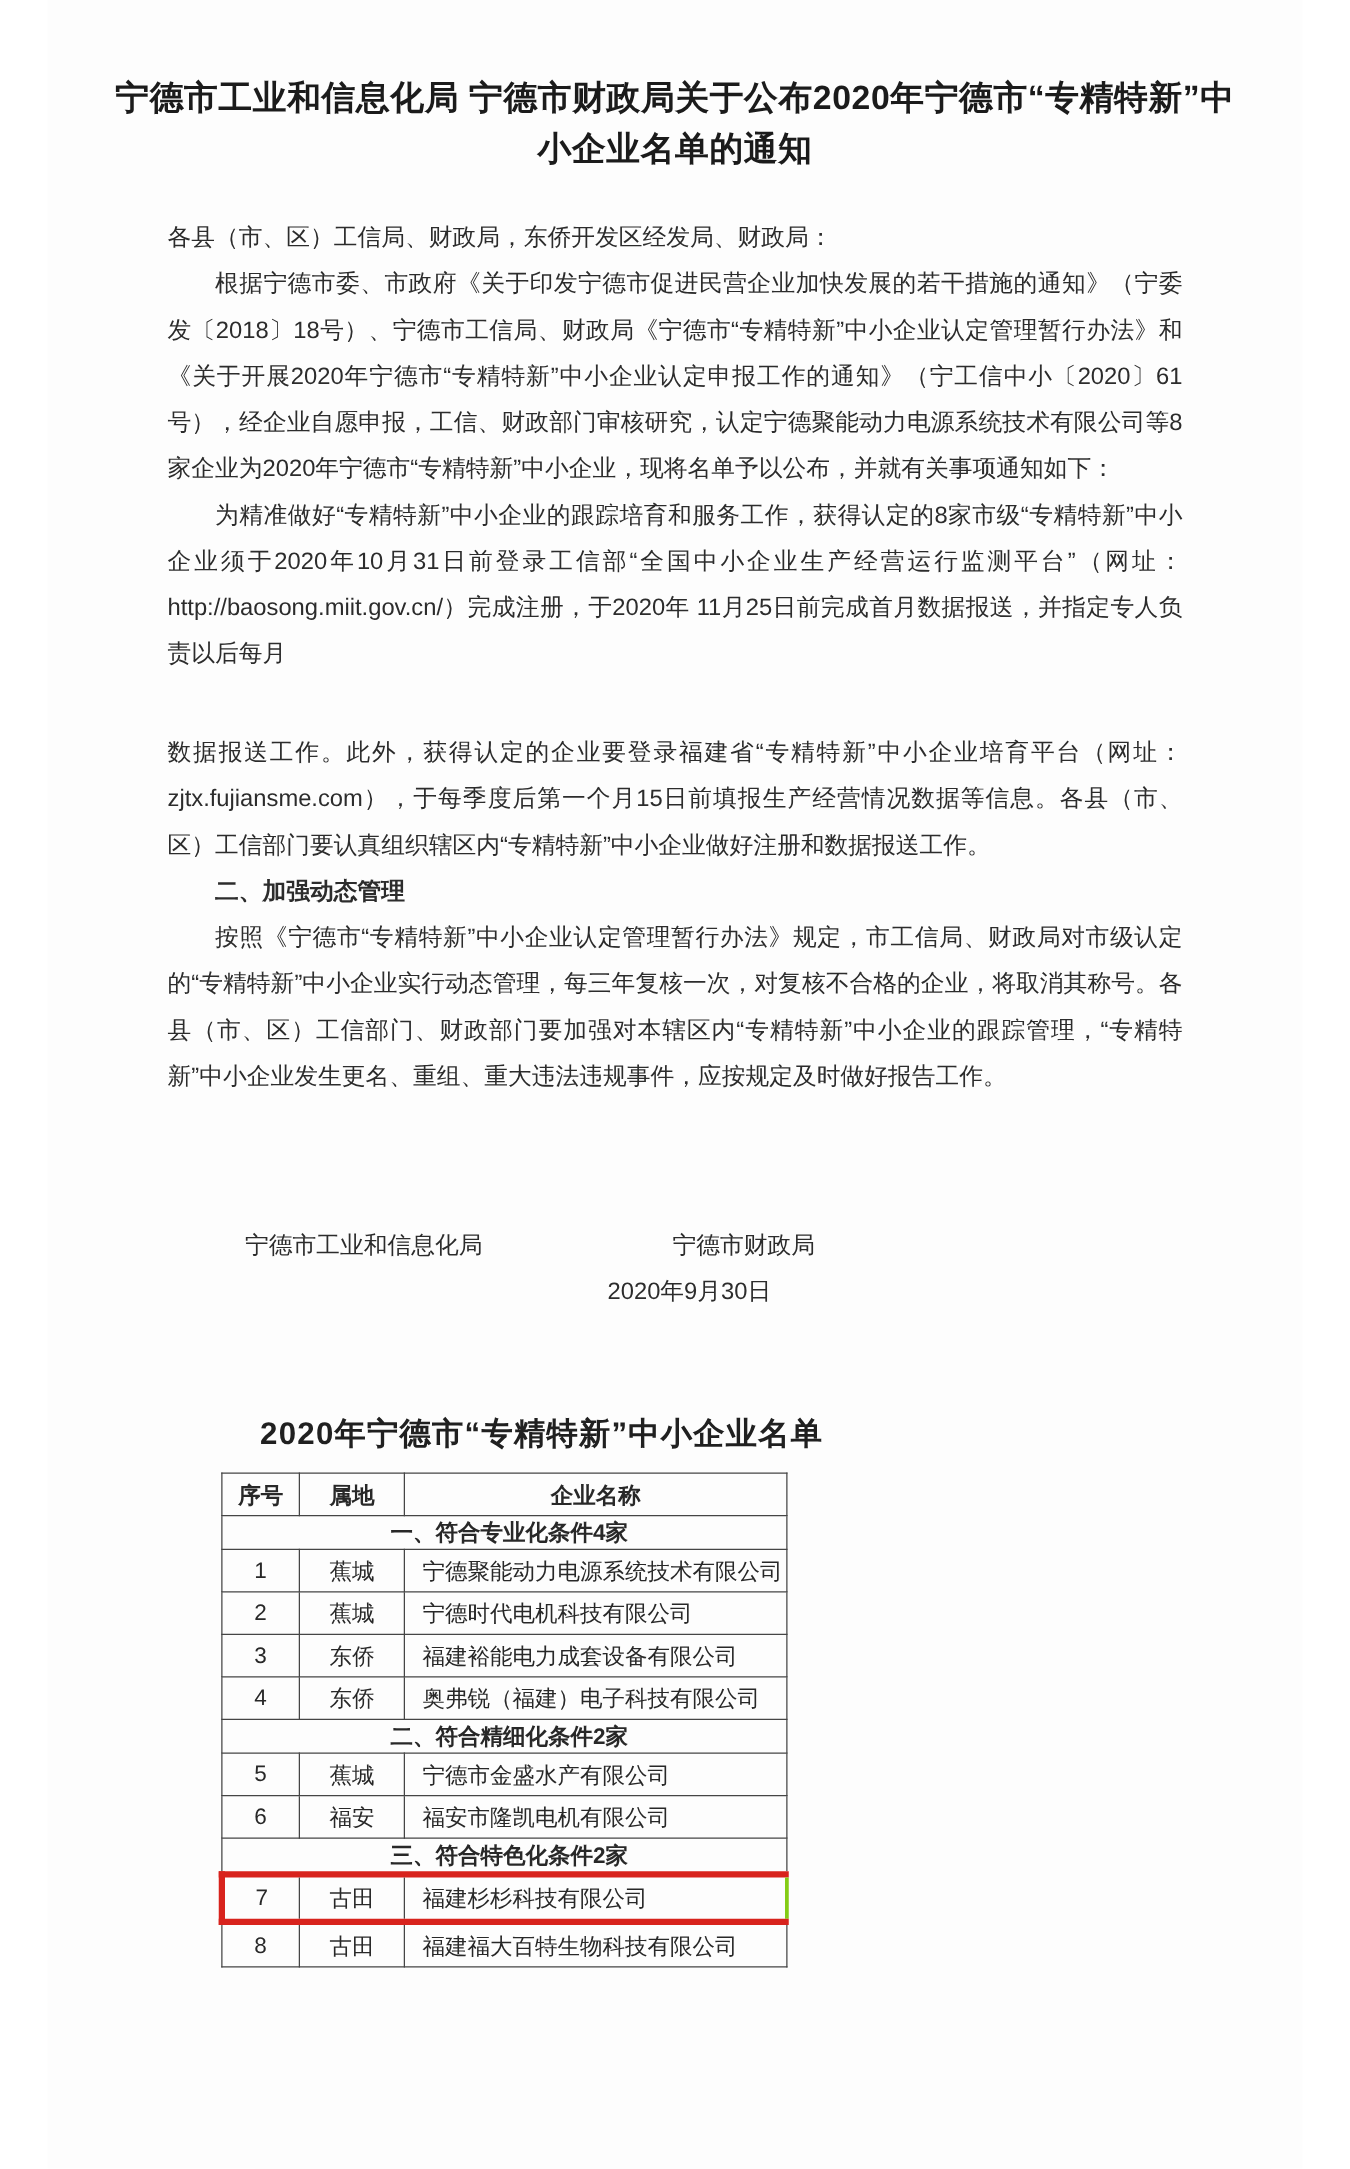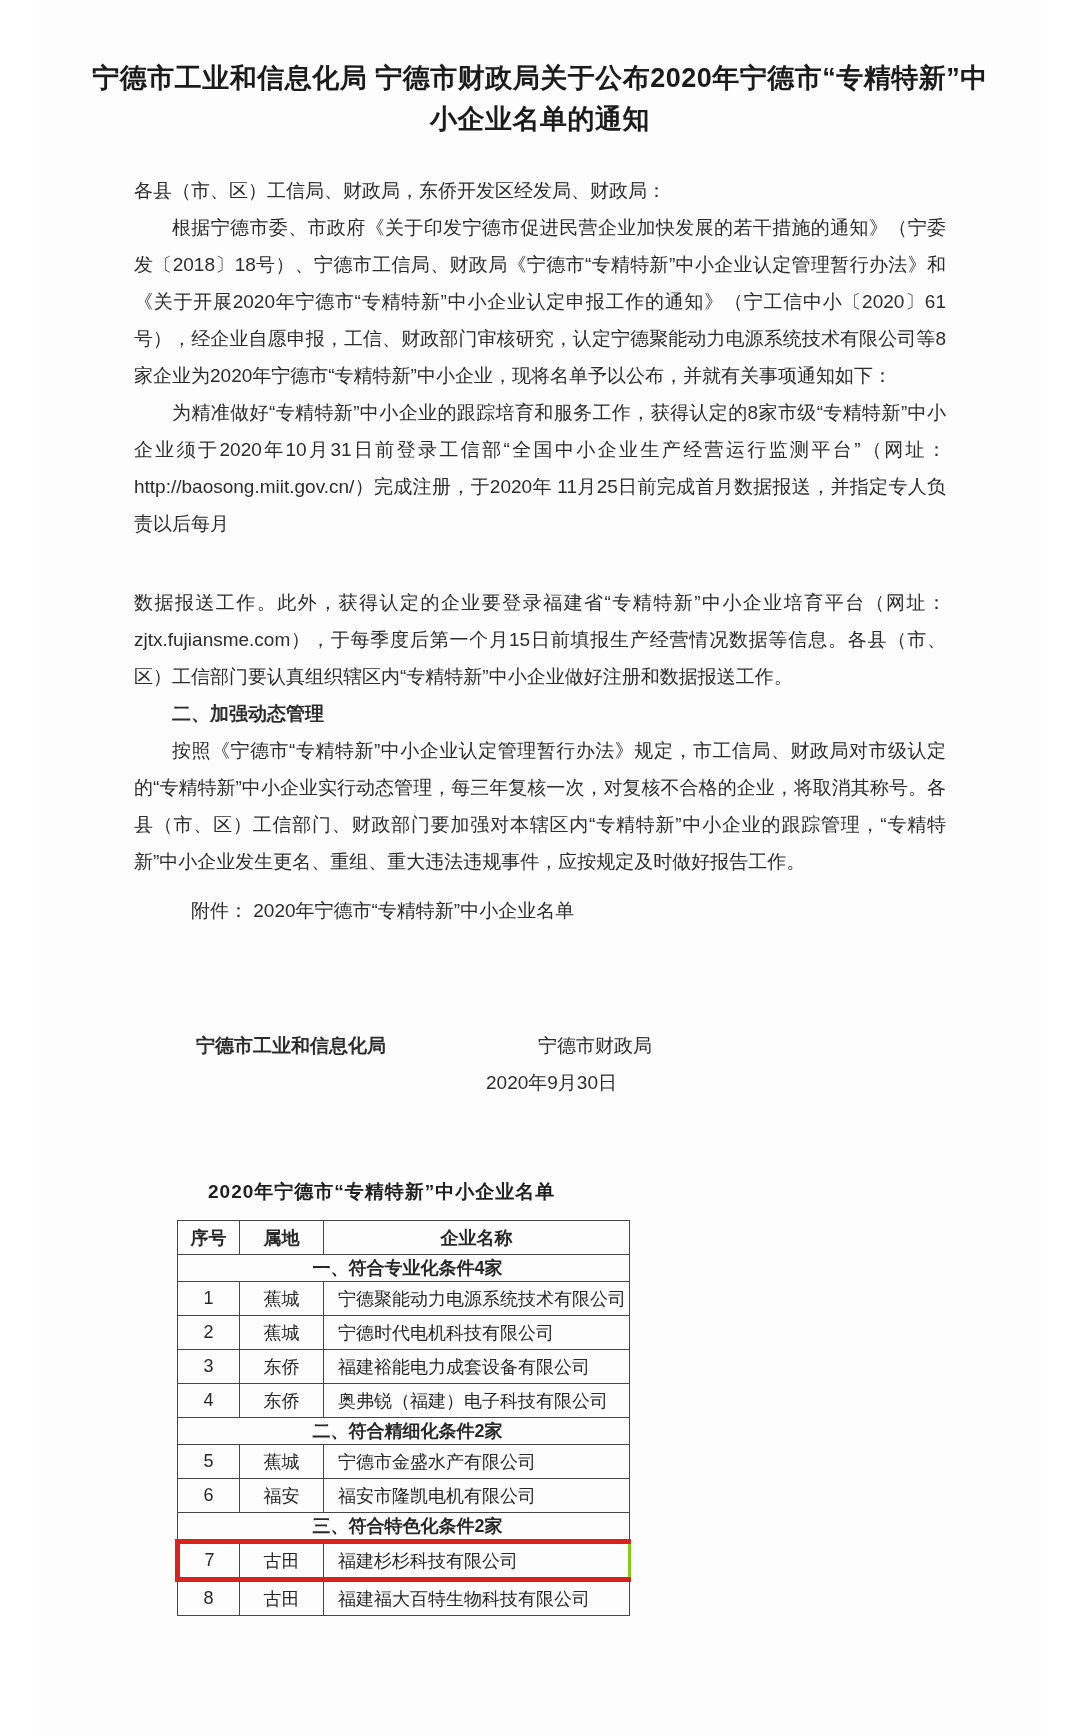--- a/index.html
+++ b/index.html
@@ -42,28 +42,28 @@
     text-align:justify;
     color:#2c2c2c;
   }
   .doc-body p { margin:0; }
   .para { text-indent:2em; }
   .noindent { text-indent:0; }
   .heading { text-indent:2em; font-weight:bold; }
   .page-gap { height:42px; }
   .attachment { margin-top:12px !important; text-indent:3em; }
   .signatures { margin-top:98px; display:flex; text-align:left; }
-  .sig-left { margin-left:62px;font-weight:bold; }
+  .sig-left { margin-left:62px; }
   .sig-right { margin-left:152px; }
   .sign-date { margin-left:352px; }
   .table-block { margin-top:78px; margin-left:137px; }
   .table-title {
     margin-left:33px;
     margin-bottom:15px;
-    font-size:19px;
+    font-size:25px;
     font-weight:bold;
     color:#202020;
     letter-spacing:1px;
   }
   table.company-table {
     border-collapse:collapse;
     width:452px;
     table-layout:fixed;
     font-size:18px;
     color:#282828;
@@ -98,21 +98,20 @@
 
 
   <div class="doc-body">
     <p class="noindent">各县（市、区）工信局、财政局，东侨开发区经发局、财政局：</p>
     <p class="para">根据宁德市委、市政府《关于印发宁德市促进民营企业加快发展的若干措施的通知》（宁委发〔2018〕18号）、宁德市工信局、财政局《宁德市“专精特新”中小企业认定管理暂行办法》和《关于开展2020年宁德市“专精特新”中小企业认定申报工作的通知》（宁工信中小〔2020〕61号），经企业自愿申报，工信、财政部门审核研究，认定宁德聚能动力电源系统技术有限公司等8家企业为2020年宁德市“专精特新”中小企业，现将名单予以公布，并就有关事项通知如下：</p>
     <p class="para">为精准做好“专精特新”中小企业的跟踪培育和服务工作，获得认定的8家市级“专精特新”中小企业须于2020年10月31日前登录工信部“全国中小企业生产经营运行监测平台”（网址：http://baosong.miit.gov.cn/）完成注册，于2020年 11月25日前完成首月数据报送，并指定专人负责以后每月</p>
     <div class="page-gap"></div>
     <p class="noindent">数据报送工作。此外，获得认定的企业要登录福建省“专精特新”中小企业培育平台（网址：zjtx.fujiansme.com），于每季度后第一个月15日前填报生产经营情况数据等信息。各县（市、区）工信部门要认真组织辖区内“专精特新”中小企业做好注册和数据报送工作。</p>
     <p class="heading">二、加强动态管理</p>
     <p class="para">按照《宁德市“专精特新”中小企业认定管理暂行办法》规定，市工信局、财政局对市级认定的“专精特新”中小企业实行动态管理，每三年复核一次，对复核不合格的企业，将取消其称号。各县（市、区）工信部门、财政部门要加强对本辖区内“专精特新”中小企业的跟踪管理，“专精特新”中小企业发生更名、重组、重大违法违规事件，应按规定及时做好报告工作。</p>
-    <p class="attachment">附件：  2020年宁德市“专精特新”中小企业名单</p>
     <div class="signatures">
       <span class="sig-left">宁德市工业和信息化局</span>
       <span class="sig-right">宁德市财政局</span>
     </div>
     <div class="sign-date">2020年9月30日</div>
   </div>
 
   <div class="table-block">
     <div class="table-title">2020年宁德市“专精特新”中小企业名单</div>
     <table class="company-table">

